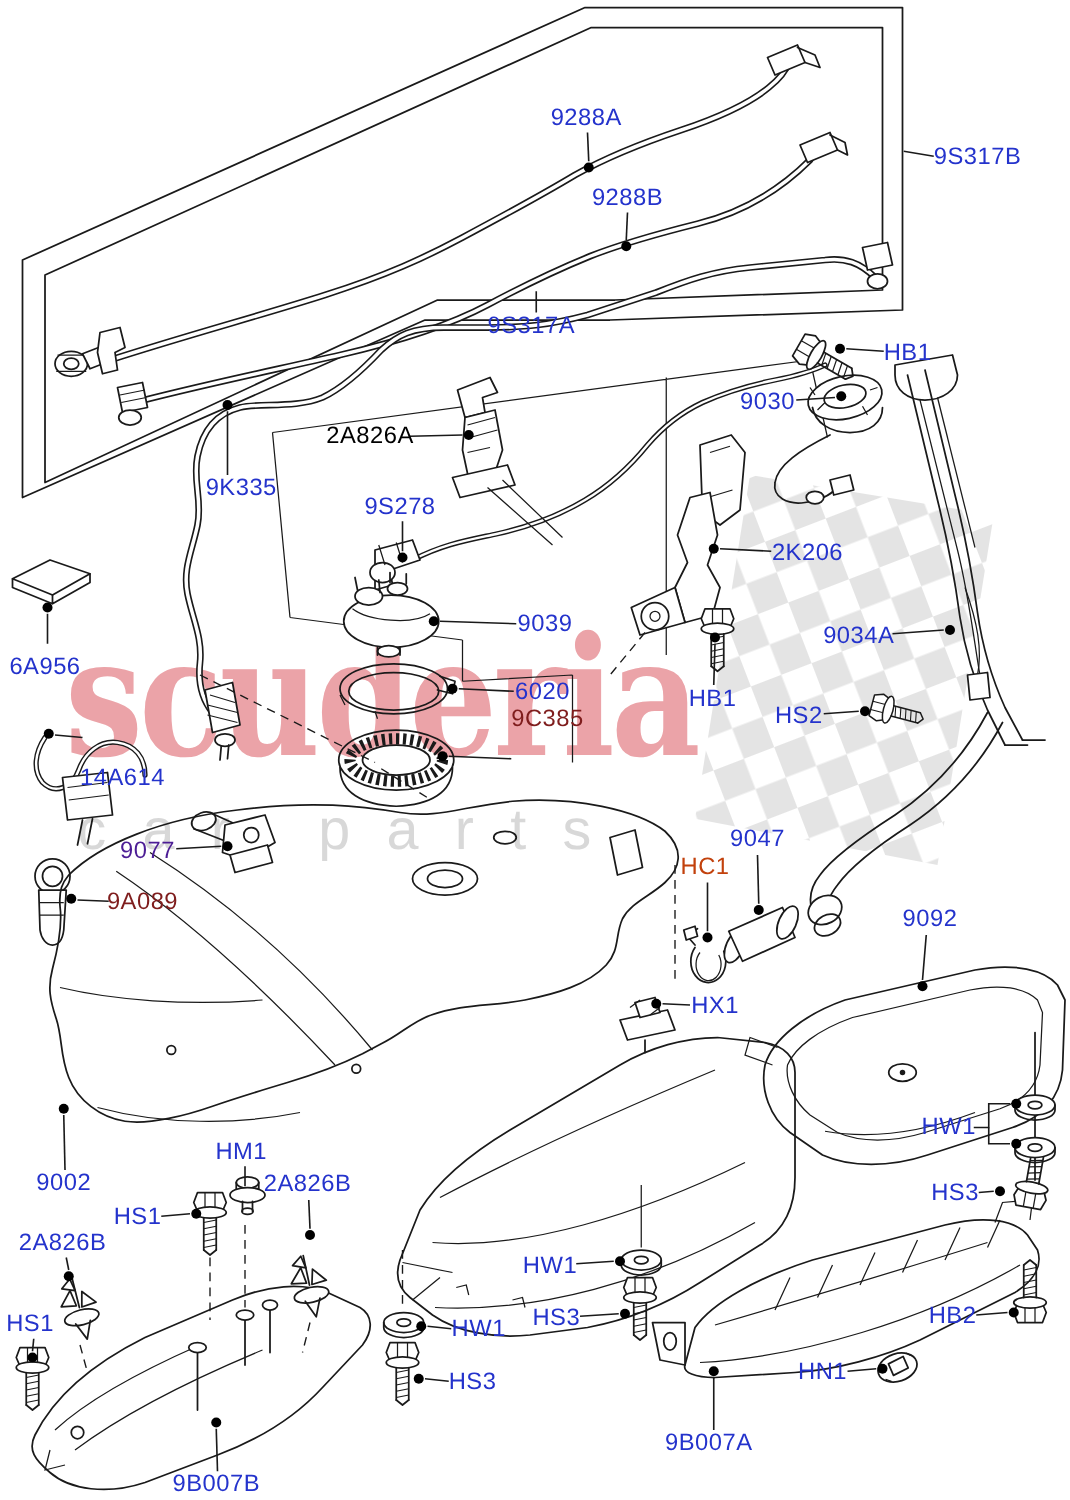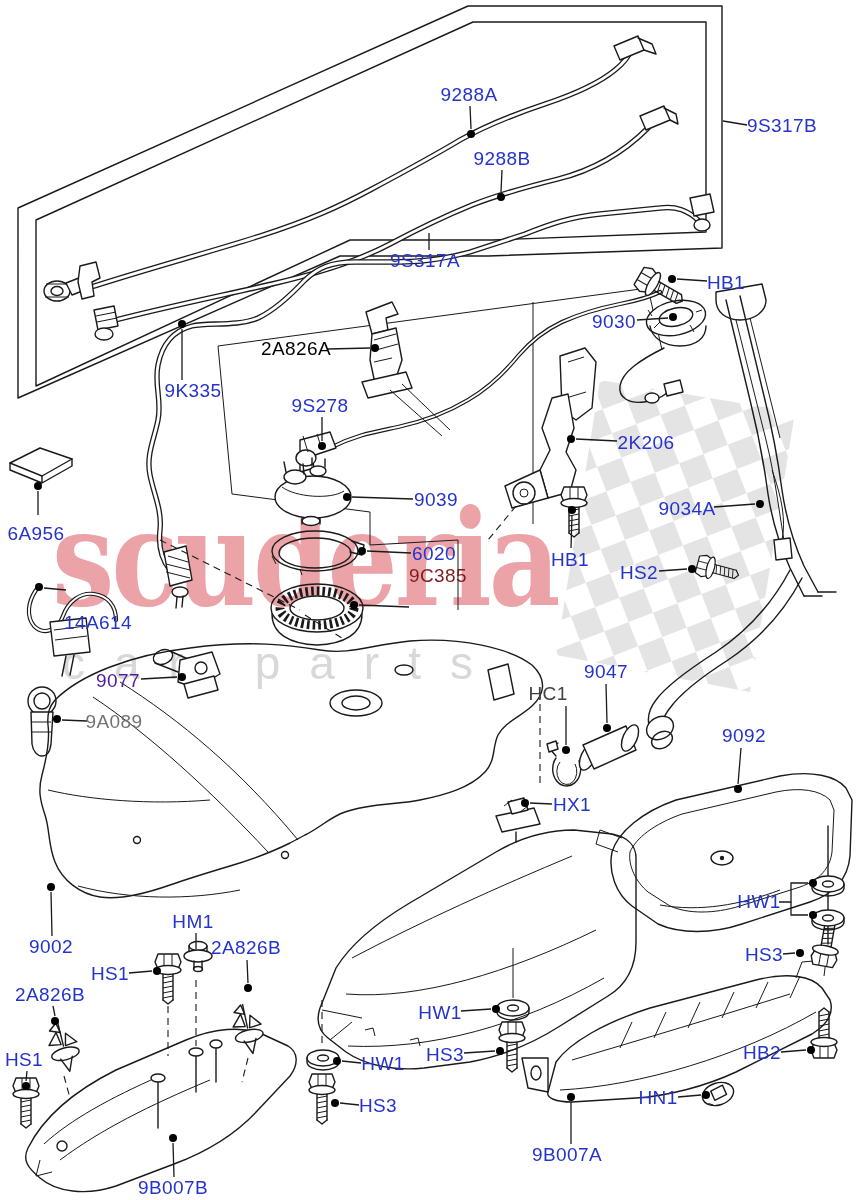--- a/index.html
+++ b/index.html
@@ -453,28 +453,28 @@
       <div class="plabel" style="left: 425px; top: 261px; color: rgb(36, 51, 204);">9S317A</div>
       <div class="plabel" style="left: 177px; top: 391px; color: rgb(36, 51, 204); margin-left: 16px;">9K335</div>
       <div class="plabel plain" style="left: 296px; top: 349px; color: rgb(0, 0, 0);">2A826A</div>
       <div class="plabel" style="left: 320px; top: 406px; color: rgb(36, 51, 204);">9S278</div>
       <div class="plabel" style="left: 436px; top: 500px; color: rgb(36, 51, 204);">9039</div>
       <div class="plabel" style="left: 434px; top: 554px; color: rgb(36, 51, 204);">6020</div>
       <div class="plabel" style="left: 438px; top: 576px; color: #7f1d1d;">9C385</div>
       <div class="plabel" style="left: 36px; top: 534px; color: rgb(36, 51, 204);">6A956</div>
       <div class="plabel" style="left: 98px; top: 623px; color: rgb(36, 51, 204);">14A614</div>
       <div class="plabel" style="left: 118px; top: 681px; color: #4c1d95;">9077</div>
-      <div class="plabel" style="left: 114px; top: 722px; color: #737373; text-align: right;">9A089</div>
+      <div class="plabel" style="left: 114px; top: 722px; color: #7f1d1d; text-align: right;">9A089</div>
       <div class="plabel" style="left: 614px; top: 322px; color: rgb(36, 51, 204);">9030</div>
       <div class="plabel" style="left: 726px; top: 283px; color: rgb(36, 51, 204);">HB1</div>
       <div class="plabel" style="left: 646px; top: 443px; color: rgb(36, 51, 204);">2K206</div>
       <div class="plabel" style="left: 687px; top: 509px; color: rgb(36, 51, 204);">9034A</div>
       <div class="plabel" style="left: 570px; top: 560px; color: rgb(36, 51, 204);">HB1</div>
       <div class="plabel" style="left: 639px; top: 573px; color: rgb(36, 51, 204); text-align: center;">HS2</div>
-      <div class="plabel" style="left: 548px; top: 694px; color: #404040;">HC1</div>
+      <div class="plabel" style="left: 564px; top: 694px; color: #c2410c;">HC1</div>
       <div class="plabel" style="left: 606px; top: 672px; color: rgb(36, 51, 204);">9047</div>
       <div class="plabel" style="left: 744px; top: 736px; color: rgb(36, 51, 204);">9092</div>
       <div class="plabel" style="left: 572px; top: 805px; color: rgb(36, 51, 204);">HX1</div>
       <div class="plabel" style="left: 51px; top: 947px; color: rgb(36, 51, 204);">9002</div>
       <div class="plabel" style="left: 193px; top: 922px; color: rgb(36, 51, 204);">HM1</div>
       <div class="plabel" style="left: 246px; top: 948px; color: rgb(36, 51, 204);">2A826B</div>
       <div class="plabel" style="left: 110px; top: 974px; color: rgb(36, 51, 204);">HS1</div>
       <div class="plabel" style="left: 50px; top: 995px; color: rgb(36, 51, 204);">2A826B</div>
       <div class="plabel" style="left: 24px; top: 1060px; color: rgb(36, 51, 204);">HS1</div>
       <div class="plabel" style="left: 173px; top: 1188px; color: rgb(36, 51, 204);">9B007B</div>

